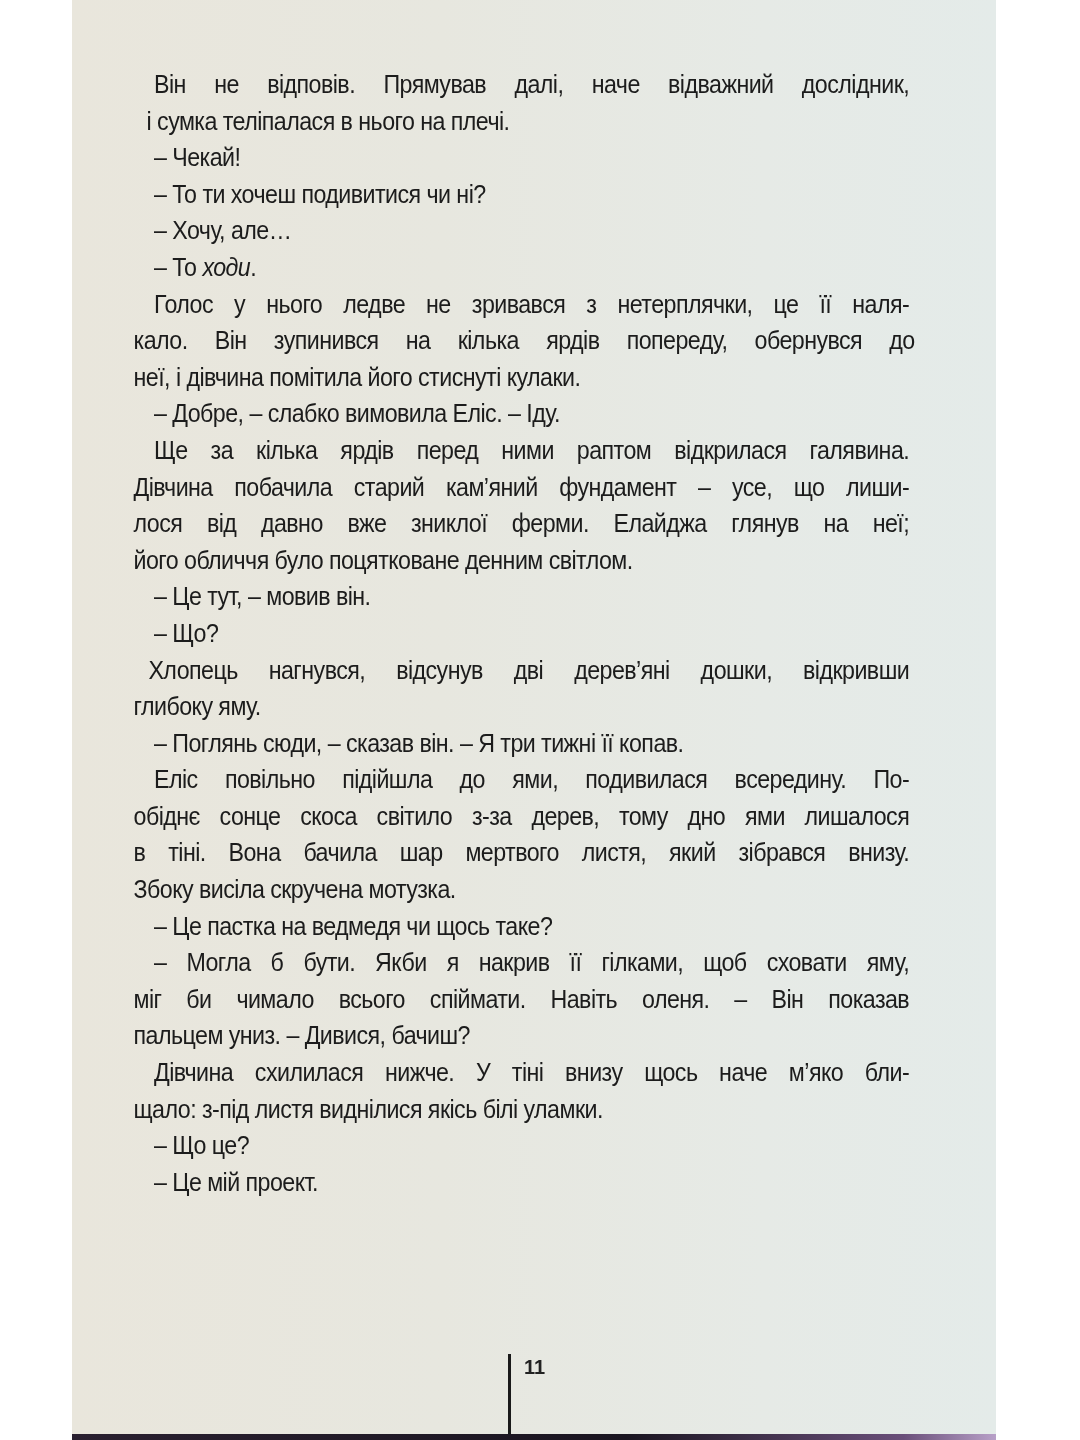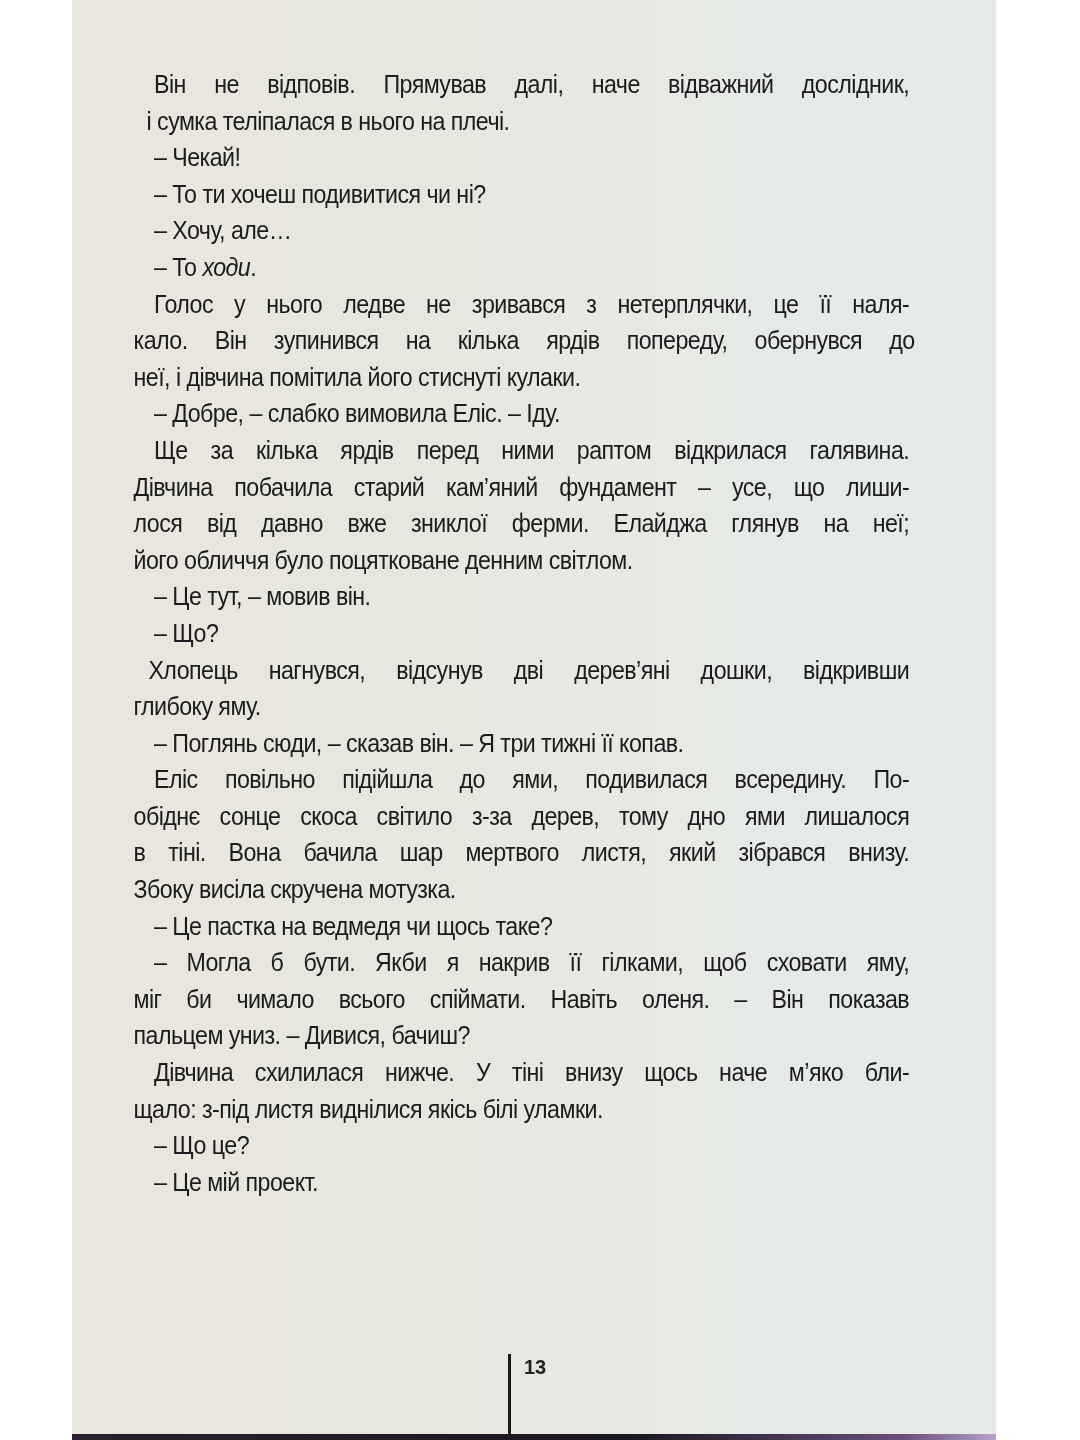--- a/index.html
+++ b/index.html
@@ -102,16 +102,16 @@
     <div class="line">– Могла б бути. Якби я накрив її гілками, щоб сховати яму,</div>
     <div class="line" style="margin-left:-22px">міг би чимало всього спіймати. Навіть оленя. – Він показав</div>
     <div class="line last" style="margin-left:-22px">пальцем униз. – Дивися, бачиш?</div>
     <div class="line">Дівчина схилилася нижче. У тіні внизу щось наче м’яко бли-</div>
     <div class="line last" style="margin-left:-22px">щало: з-під листя виднілися якісь білі уламки.</div>
     <div class="line last">– Що це?</div>
     <div class="line last">– Це мій проект.</div>
   </div>
 
   <div class="folio"></div>
-  <div class="page-number">13</div>
+  <div class="page-number">11</div>
 
   <div class="bottom-strip"></div>
 </div>
 
 </body></html>

